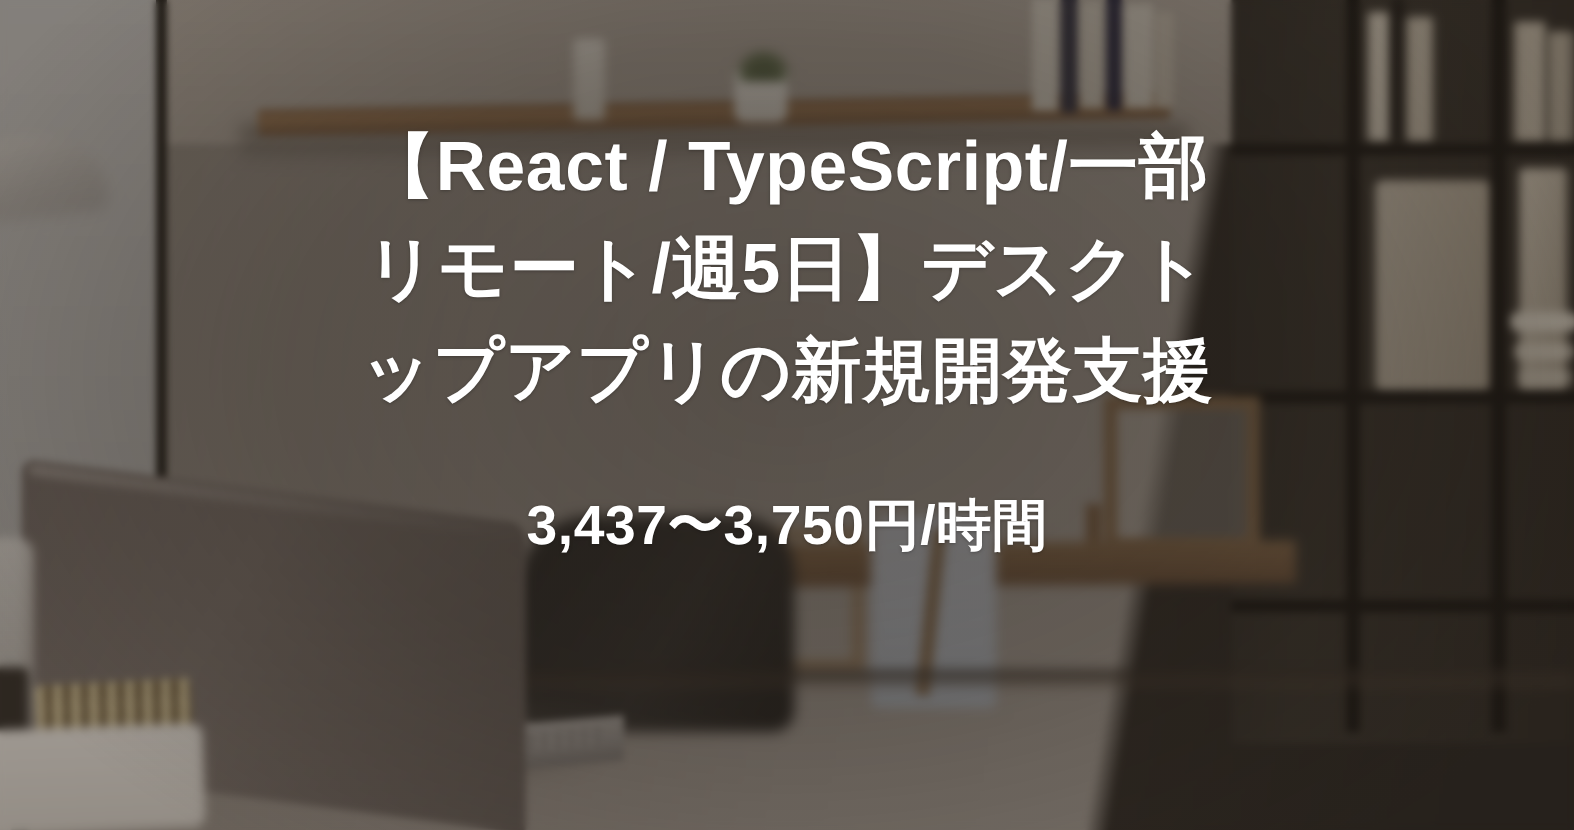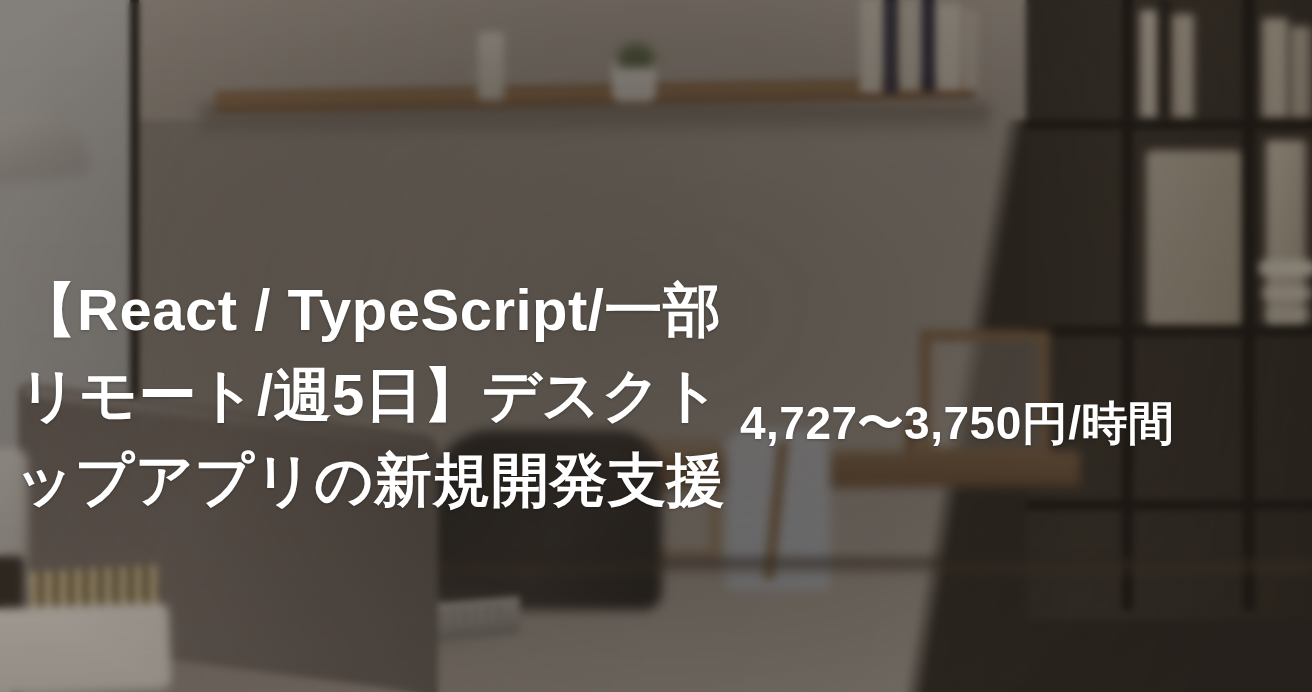--- a/index.html
+++ b/index.html
@@ -296,21 +296,21 @@
       rgba(30,25,20,0.34) 0%,
       rgba(30,25,20,0.22) 55%,
       rgba(30,25,20,0.00) 100%);
   }
 
   
   .content {
     position: absolute;
     inset: 0;
     display: flex;
-    flex-direction: row;
+    flex-direction: column;
     align-items: center;
     justify-content: flex-start;
     padding-top: 96px;
   }
   .title {
     width: 740px;
     text-align: center;
     color: #ffffff;
     font-size: 58px;
     line-height: 85px;
@@ -399,16 +399,16 @@
     <div class="white-sheet"></div>
 
     <div class="photo-blur-layer"></div>
   </div>
 
   <div class="overlay"></div>
   <div class="overlay-center"></div>
 
   <div class="content">
     <div class="title">【React / TypeScript/一部リモート/週5日】デスクトップアプリの新規開発支援</div>
-    <div class="price">4,727〜3,750円/時間</div>
+    <div class="price">3,437〜3,750円/時間</div>
   </div>
 
 </div>
 
 </body></html>

